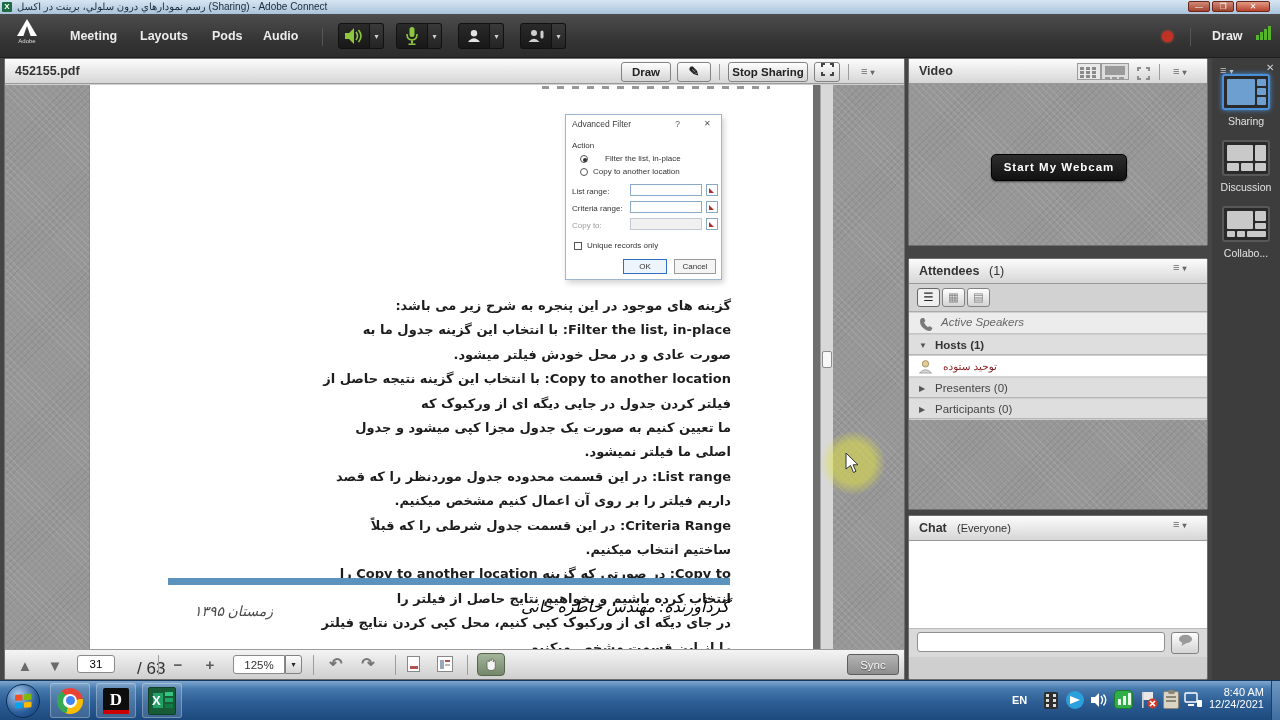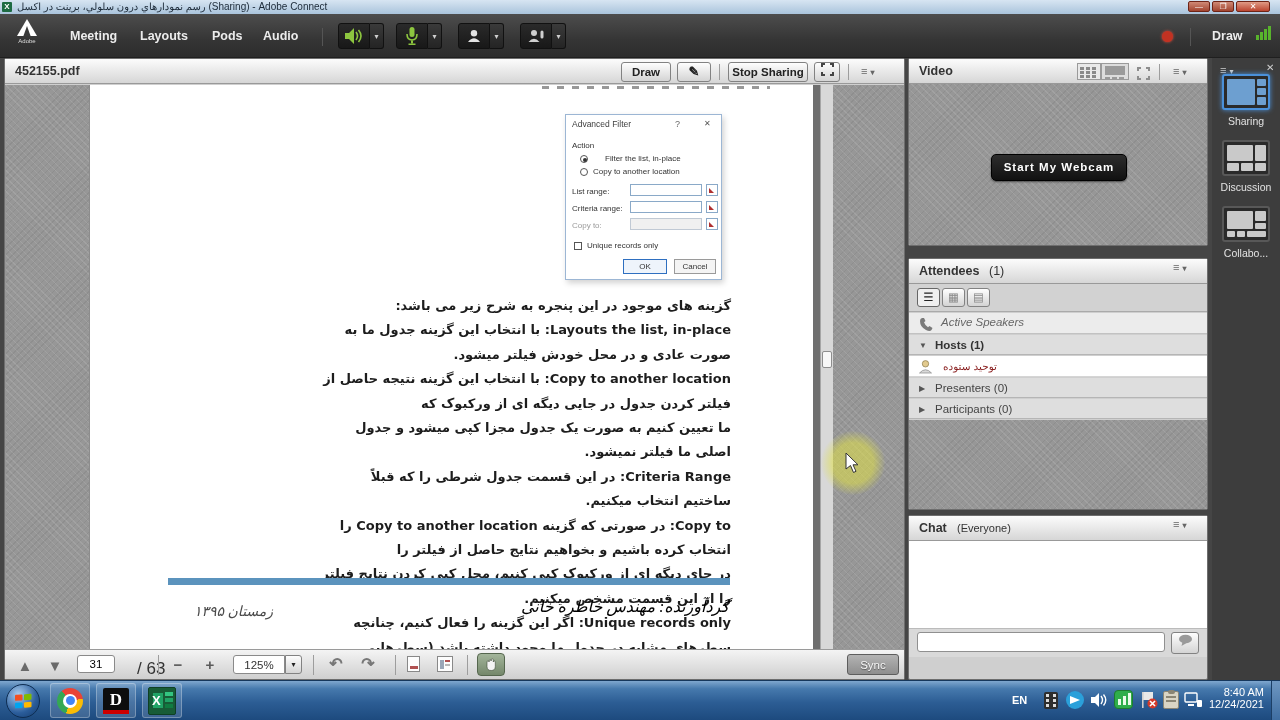--- a/index.html
+++ b/index.html
@@ -188,23 +188,24 @@
 
           <div class="abs chk" style="left:8px;top:127px;"></div>
           <div class="abs" style="left:21px;top:126px;">Unique records only</div>
 
           <div class="abs" style="left:57px;top:144px;width:44px;height:15px;border:1px solid #2e6fc0;background:#eef4fb;text-align:center;line-height:14px;">OK</div>
           <div class="abs" style="left:108px;top:144px;width:42px;height:15px;border:1px solid #9a9a9a;background:#f4f4f4;text-align:center;line-height:14px;">Cancel</div>
         </div>
 
         <div class="abs pdftext" style="top:209px;right:82px;width:412px;">
           <div>گزینه های موجود در این پنجره به شرح زیر می باشد:</div>
-          <div>Layouts the list, in-place: با انتخاب این گزینه جدول ما به صورت عادی و در محل خودش فیلتر میشود.</div>
+          <div>Filter the list, in-place: با انتخاب این گزینه جدول ما به صورت عادی و در محل خودش فیلتر میشود.</div>
           <div>Copy to another location: با انتخاب این گزینه نتیجه حاصل از فیلتر کردن جدول در جایی دیگه ای از ورکبوک که</div>
           <div>ما تعیین کنیم به صورت یک جدول مجزا کپی میشود و جدول اصلی ما فیلتر نمیشود.</div>
+          <div>List range: در این قسمت محدوده جدول موردنظر را که قصد داریم فیلتر را بر روی آن اعمال کنیم مشخص میکنیم.</div>
           <div>Criteria Range: در این قسمت جدول شرطی را که قبلاً ساختیم انتخاب میکنیم.</div>
           <div>Copy to: در صورتی که گزینه Copy to another location را انتخاب کرده باشیم و بخواهیم نتایج حاصل از فیلتر را</div>
           <div>در جای دیگه ای از ورکبوک کپی کنیم، محل کپی کردن نتایج فیلتر را از این قسمت مشخص میکنیم.</div>
           <div>Unique records only: اگر این گزینه را فعال کنیم، چنانچه سطرهای مشابه در جدول ما وجود داشته باشد (سطرهایی</div>
           <div>که اطلاعات آنها کاملاً شبیه هم باشد)، فقط یکی از آنها نمایش داده میشود و بقیه فیلتر میشوند.</div>
         </div>
 
         <div class="abs" style="left:78px;top:493px;width:562px;height:7px;background:#5b93bd;"></div>
         <div class="abs" style="top:512px;right:84px;font-family:'Liberation Serif',serif;font-style:italic;font-size:16px;color:#000000;direction:rtl;">گردآورنده: مهندس خاطره خانی</div>
         <div class="abs" style="left:104px;top:518px;font-family:'Liberation Serif',serif;font-style:italic;font-size:14px;color:#4a4a4a;direction:rtl;">زمستان ۱۳۹۵</div>

